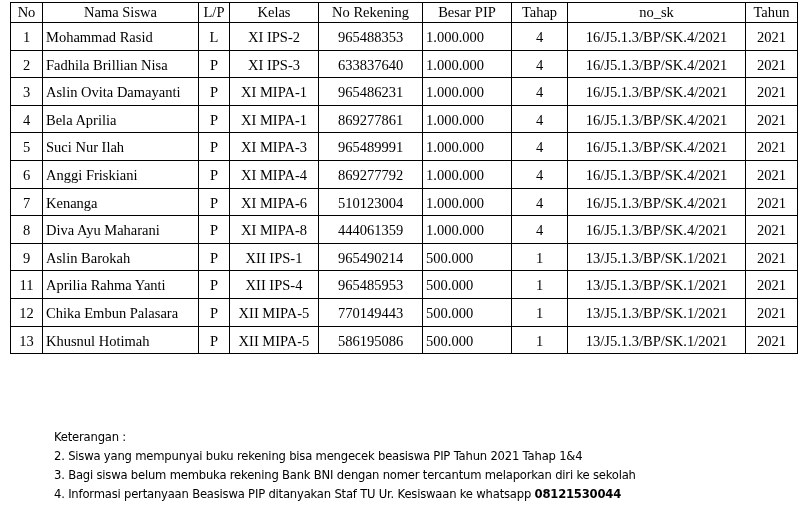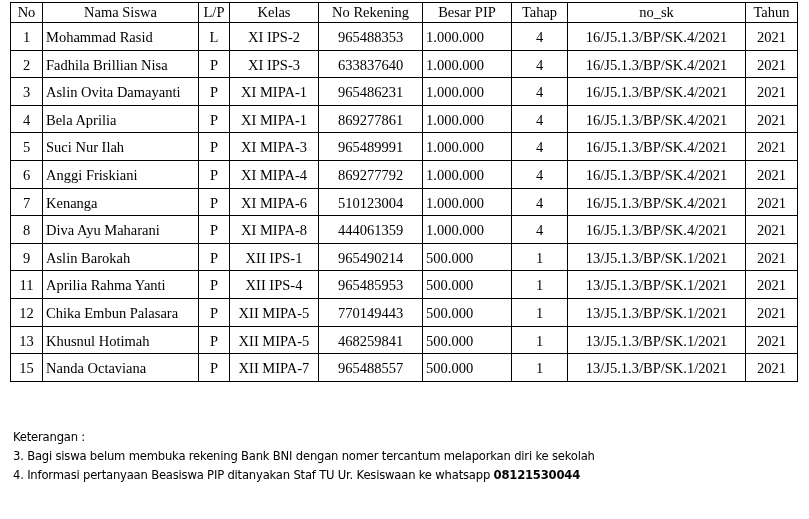--- a/index.html
+++ b/index.html
@@ -46,21 +46,21 @@
     .l { text-align: left; }
     .notes {
       position: absolute;
       left: 13px;
       top: 428px;
       font-family: "DejaVu Sans", "Liberation Sans", sans-serif;
       font-size: 11.6px;
       line-height: 19px;
       letter-spacing: -0.2px;
     }
-    .notes div { white-space: nowrap; }
+    .notes div { white-space: nowrap; margin-left: 41px; }
     .notes b { font-weight: bold; }
   </style>
 </head>
 <body>
 
 <div class="sheet">
   <table class="data">
     <colgroup>
       <col style="width:32px">
       <col style="width:156px">
@@ -205,38 +205,28 @@
           <td class="l">500.000</td>
           <td class="r">1</td>
           <td class="c">13/J5.1.3/BP/SK.1/2021</td>
           <td class="r">2021</td>
         </tr>
         <tr>
           <td class="c">13</td>
           <td class="l">Khusnul Hotimah</td>
           <td class="c">P</td>
           <td class="r">XII MIPA-5</td>
-          <td class="r">468259841</td>
-          <td class="l">500.000</td>
-          <td class="r">1</td>
-          <td class="c">13/J5.1.3/BP/SK.1/2021</td>
-          <td class="r">2021</td>
-        </tr>
-        <tr>
-          <td class="c">15</td>
-          <td class="l">Nanda Octaviana</td>
-          <td class="c">P</td>
-          <td class="r">XII MIPA-7</td>
-          <td class="r">965488557</td>
+          <td class="r">586195086</td>
           <td class="l">500.000</td>
           <td class="r">1</td>
           <td class="c">13/J5.1.3/BP/SK.1/2021</td>
           <td class="r">2021</td>
         </tr>
       </tbody>
   </table>
 </div>
 
 <div class="notes">
   <div>Keterangan :</div>
+  <div>2. Siswa yang mempunyai buku rekening bisa mengecek beasiswa PIP Tahun 2021 Tahap 1&amp;4</div>
   <div>3. Bagi siswa belum membuka rekening Bank BNI dengan nomer tercantum melaporkan diri ke sekolah</div>
   <div><span>4. Informasi pertanyaan Beasiswa PIP ditanyakan Staf TU Ur. Kesiswaan ke whatsapp </span><b>08121530044</b></div>
 </div>
 
 </body></html>

